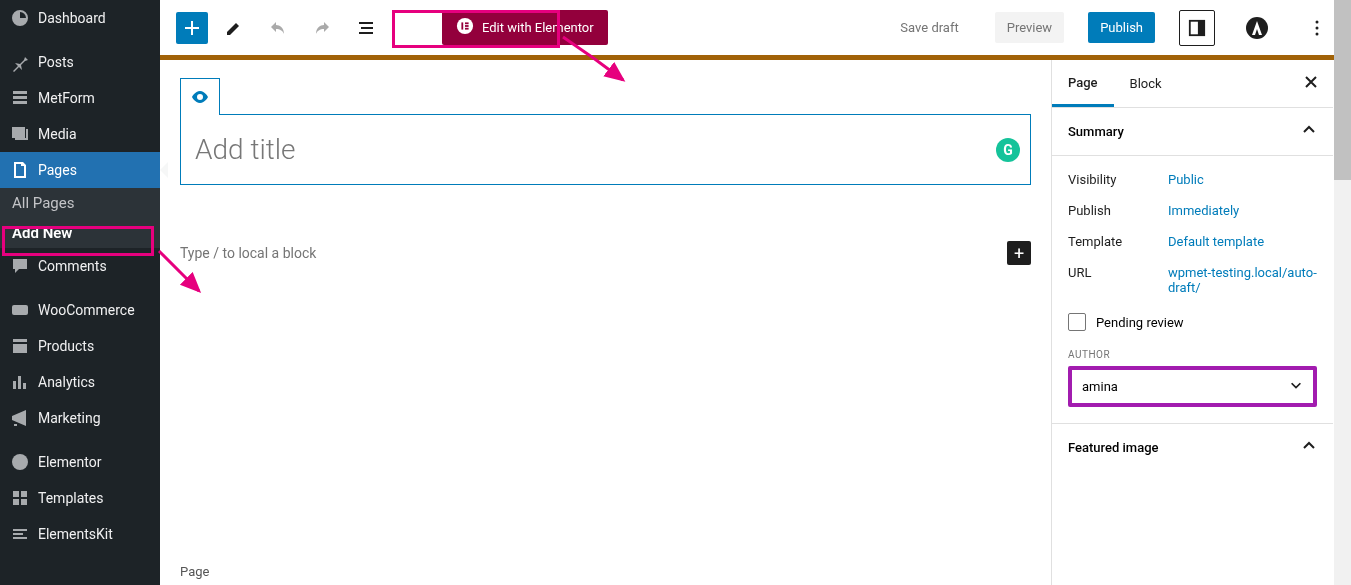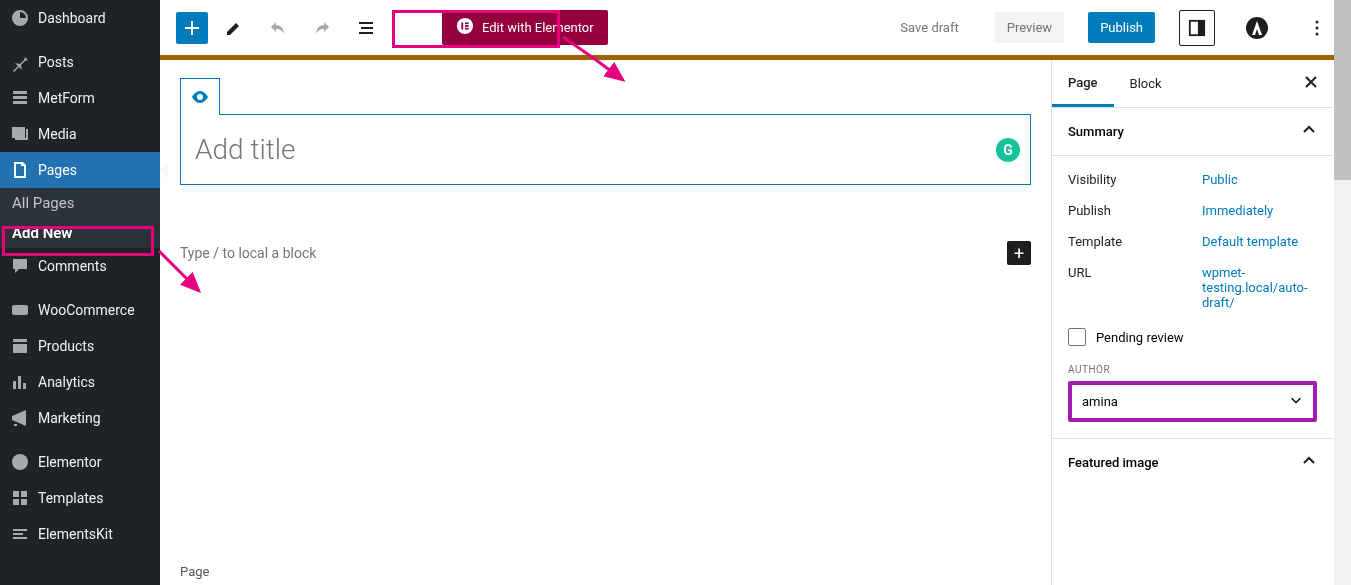--- a/index.html
+++ b/index.html
@@ -51,21 +51,21 @@
 .footer-tag { position:absolute; left:180px; bottom:0; font-size:13px; color:#555; padding:6px 0;}
 
 
 .settings-panel { position:absolute; right:18px; top:60px; width:282px; bottom:0; border-left:1px solid #e0e0e0; background:#fff; font-size:13px; overflow:hidden;}
 .panel-tabs { display:flex; align-items:center; border-bottom:1px solid #e0e0e0; position:relative; }
 .panel-tab { padding:14px 16px; cursor:pointer; color:#1e1e1e; }
 .panel-tab.active { border-bottom:3px solid #007cba; margin-bottom:-1px; font-weight:500;}
 .panel-close { margin-left:auto; padding:14px; cursor:pointer; }
 .panel-section-header { display:flex; align-items:center; justify-content:space-between; padding:14px 16px; border-bottom:1px solid #e0e0e0; cursor:pointer; font-weight:500;}
 .panel-body { padding:8px 16px 16px; border-bottom:1px solid #e0e0e0;}
-.panel-row { display:flex; padding:8px 0;gap:34px; }
+.panel-row { display:flex; padding:8px 0; }
 .panel-row .lab { width:100px; color:#1e1e1e; }
 .panel-row .val { color:#007cba; cursor:pointer; flex:1; }
 .checkbox-row { display:flex; align-items:center; gap:10px; padding:10px 0; }
 .checkbox { width:18px; height:18px; border:1px solid #757575; border-radius:2px; cursor:pointer;}
 .author-label { font-size:10px; letter-spacing:0.5px; color:#757575; margin-top:8px; }
 .author-select { display:flex; align-items:center; justify-content:space-between; border:4px solid #a21caf; padding:8px 10px; margin-top:6px; cursor:pointer; border-radius:2px;}
 
 
 .scrollbar-track{position:absolute;right:0;top:0;bottom:0;width:17px;background:#f1f1f1;}
 .scrollbar-thumb{position:absolute;right:0;top:0;width:17px;height:180px;background:#c1c1c1;}

